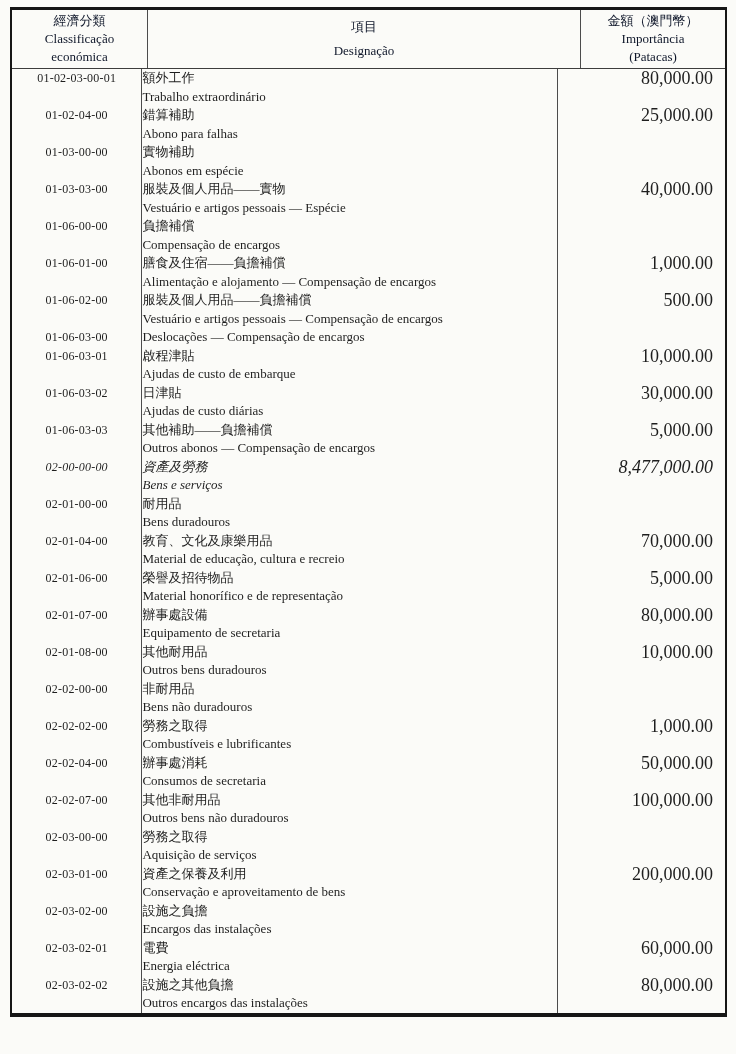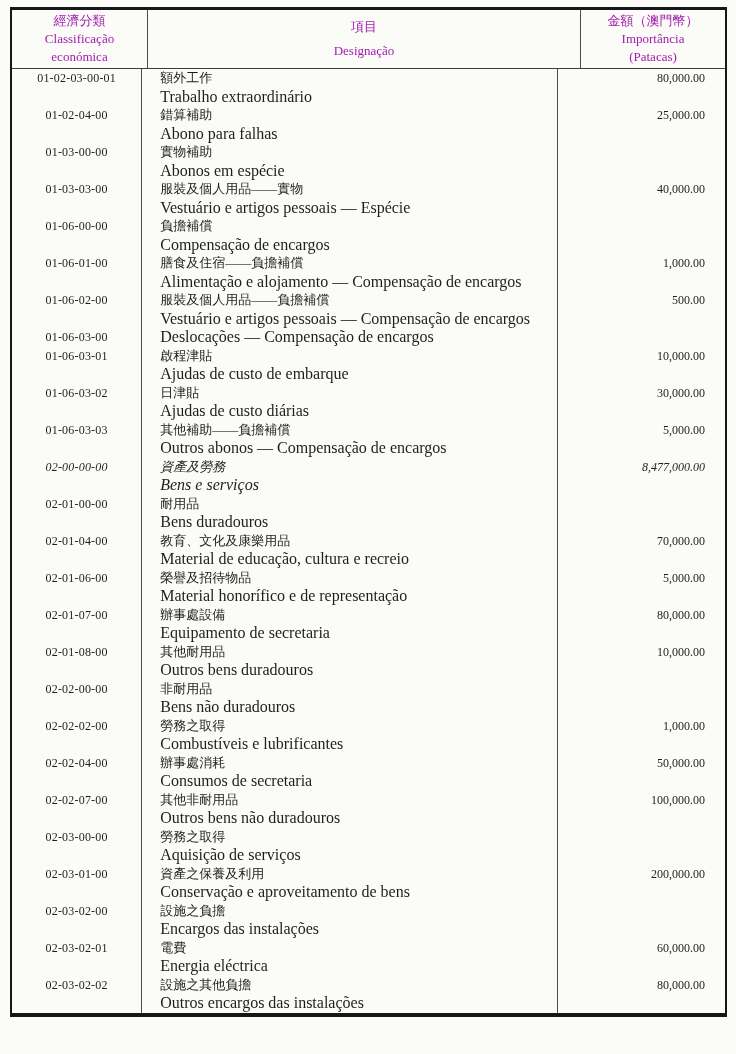--- a/index.html
+++ b/index.html
@@ -29,49 +29,48 @@
     box-sizing: border-box;
   }
   .th {
     display: flex;
     flex-direction: column;
     align-items: center;
     justify-content: center;
     box-sizing: border-box;
     font-size: 13px;
     line-height: 18px;
-    color: #a21caf;
+    color: #0f172a;
   }
   .th-code { width: 135px; }
   .th-desc { width: 433px; border-left: 1px solid #4c4c4c; justify-content: space-evenly; padding: 3px 0; text-align: center; }
   .th-amt  { width: 145px; border-left: 1px solid #4c4c4c; }
   .tbody .row { display: flex; }
   .c-code {
     width: 135px;
     box-sizing: border-box;
     text-align: center;
     font-size: 12px;
     line-height: 18.5px;
     letter-spacing: 0.2px;
   }
   .c-desc {
     width: 433px;
     box-sizing: border-box;
     border-left: 1px solid #4c4c4c;
-    padding-left: 18px;
   }
   .c-desc .zh { font-size: 13px; line-height: 18.5px; }
-  .c-desc .pt { font-size: 16px; line-height: 18.5px; }
+  .c-desc .pt { font-size: 13px; line-height: 18.5px; }
   .c-amt {
     width: 175px;
     box-sizing: border-box;
     border-left: 1px solid #4c4c4c;
     text-align: right;
-    padding-right: 20px;
-    font-size: 12px;
+    padding-right: 12px;
+    font-size: 18px;
     line-height: 18.5px;
   }
   .row.italic .c-code,
   .row.italic .zh,
   .row.italic .pt,
   .row.italic .c-amt { font-style: italic; }
 </style>
 </head>
 <body>
 

